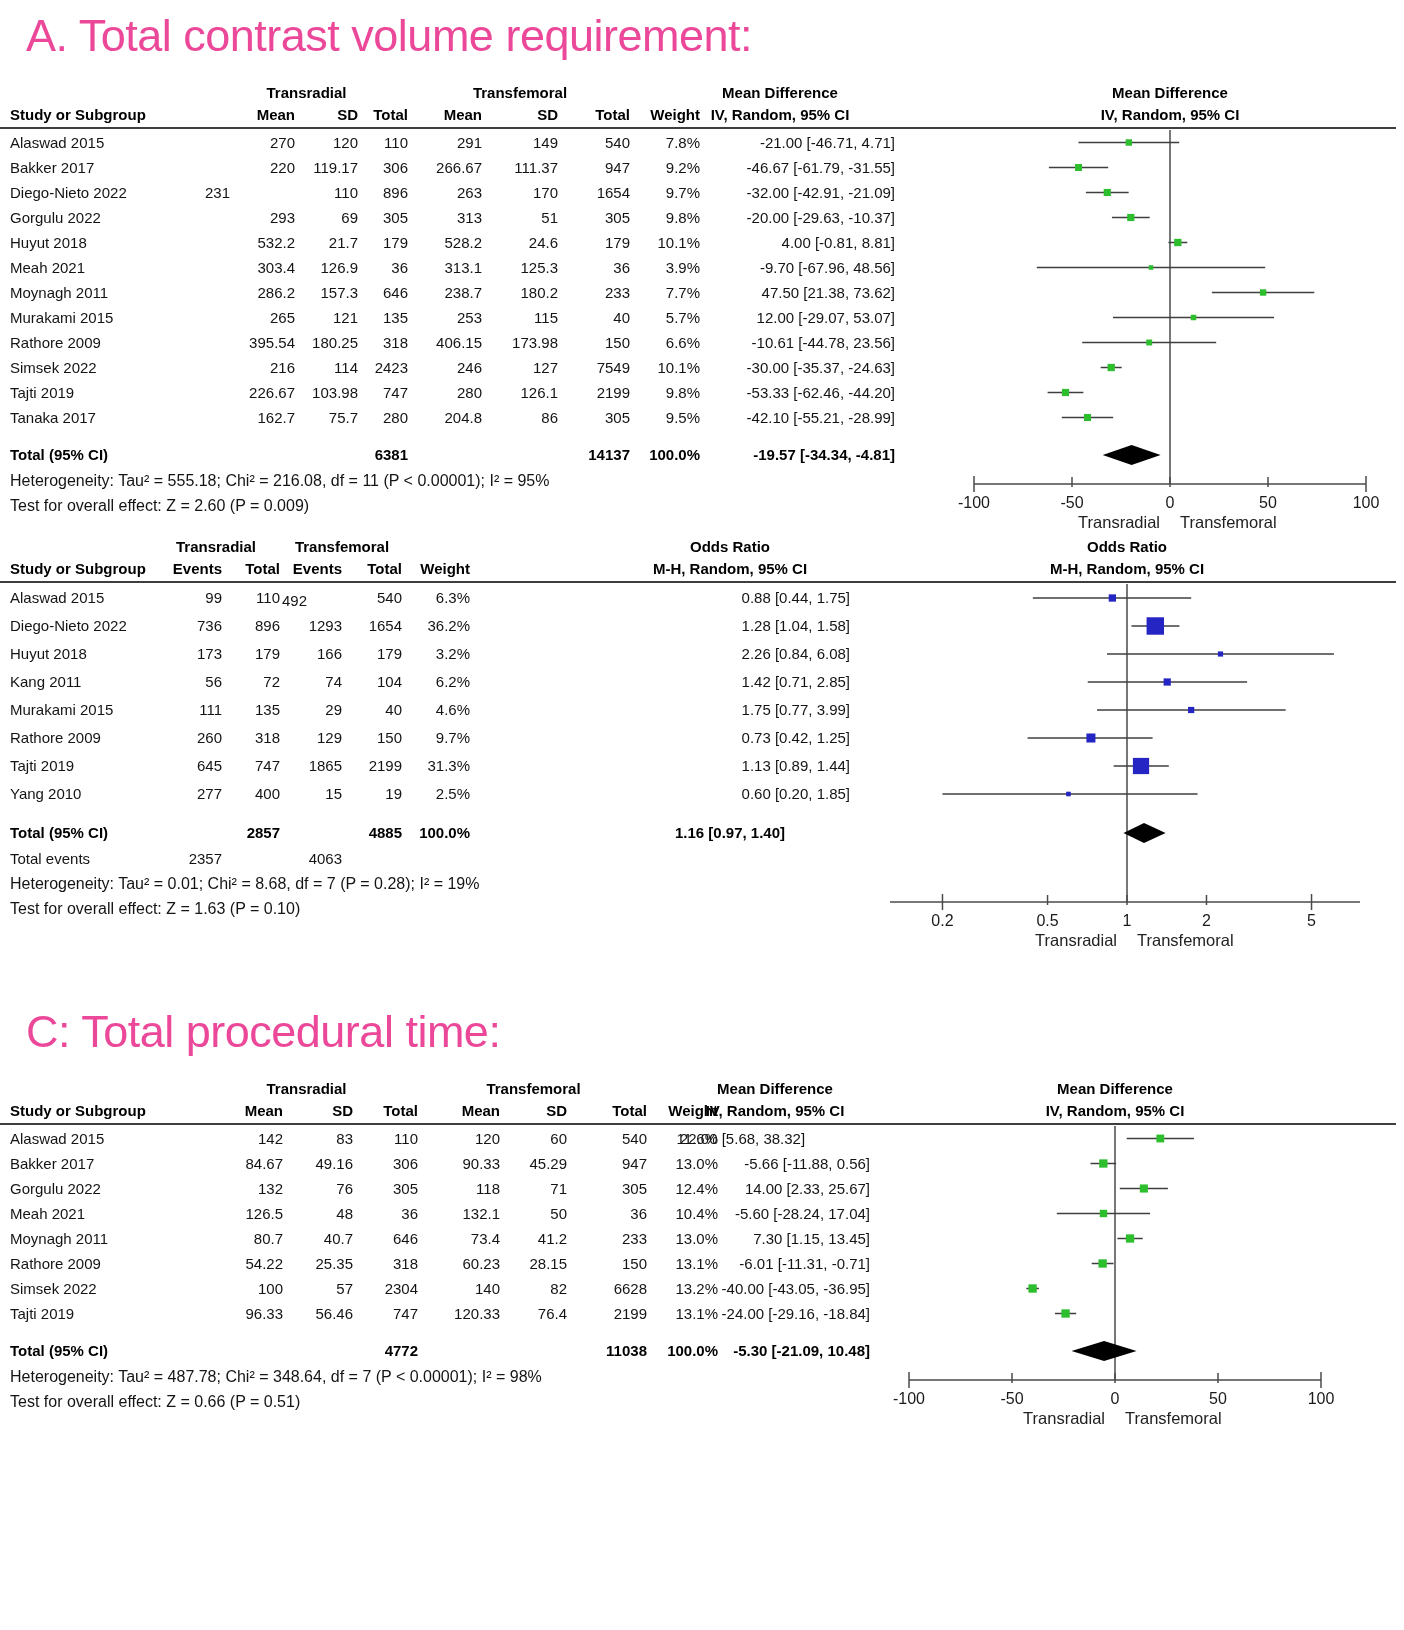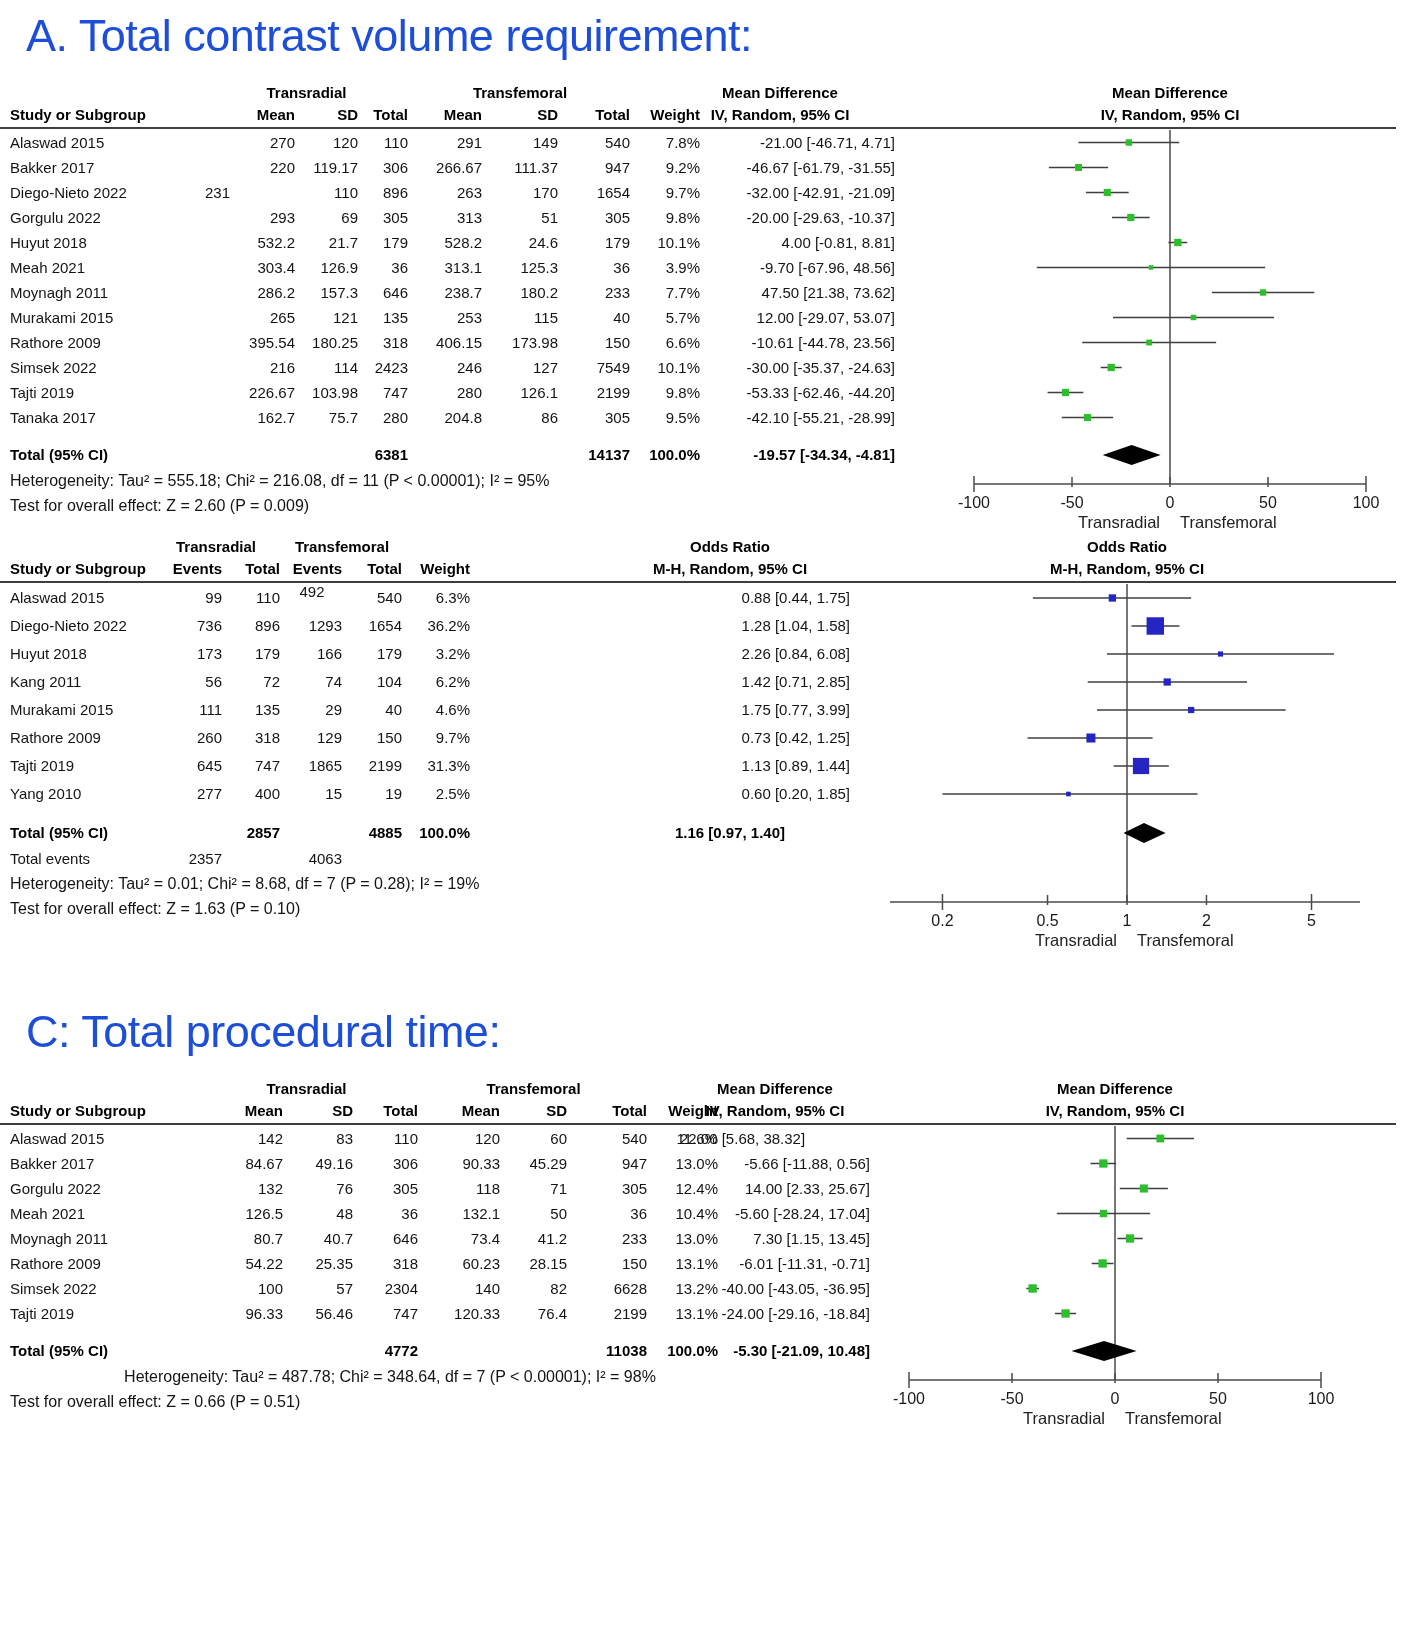--- a/index.html
+++ b/index.html
@@ -1,17 +1,17 @@
 <!DOCTYPE html>
 <html><head>
 <meta charset="utf-8">
 <style>
   html,body{margin:0;padding:0;background:#fff;}
   body{width:1404px;font-family:"Liberation Sans",sans-serif;color:#141414;}
-  .ptitle{font-size:45px;line-height:52px;font-weight:400;color:#1d4ed8;margin:0 0 18px 0;padding-left:26px;letter-spacing:-0.5px;}
+  .ptitle{font-size:45px;line-height:52px;font-weight:400;color:#ec4899;margin:0 0 18px 0;padding-left:26px;letter-spacing:-0.5px;}
   #titleA{padding-top:10px;}
   #titleB,#titleC{margin-top:54px;}
   .pbody{position:relative;width:1404px;}
   .cell{position:absolute;white-space:nowrap;font-size:15px;color:#141414;}
   .cell.b{font-weight:bold;color:#000;}
   .cell.foot{font-size:16px;}
   .prule{position:absolute;left:0;width:1396px;height:2px;background:#3e3e3e;}
   .psvg{position:absolute;}
   svg text{font-family:"Liberation Sans",sans-serif;}
 </style>
@@ -204,21 +204,21 @@
       <div class="cell b" style="left: 224px; width: 56px; top: 24px; line-height: 22px; text-align: right;">Total</div>
       <div class="cell b" style="left: 282px; width: 60px; top: 24px; line-height: 22px; text-align: right;">Events</div>
       <div class="cell b" style="left: 344px; width: 58px; top: 24px; line-height: 22px; text-align: right;">Total</div>
       <div class="cell b" style="left: 404px; width: 66px; top: 24px; line-height: 22px; text-align: right;">Weight</div>
       <div class="cell b" style="left: 610px; width: 240px; top: 24px; line-height: 22px; text-align: center;">M-H, Random, 95% CI</div>
       <div class="cell b" style="left: 967px; width: 320px; top: 24px; line-height: 22px; text-align: center;">M-H, Random, 95% CI</div>
       <div class="prule" style="top: 47px;"></div>
       <div class="cell" style="left: 10px; width: 140px; top: 50px; line-height: 28px; text-align: left;">Alaswad 2015</div>
       <div class="cell" style="left: 152px; width: 70px; top: 50px; line-height: 28px; text-align: right;">99</div>
       <div class="cell" style="left: 224px; width: 56px; top: 50px; line-height: 28px; text-align: right;">110</div>
-      <div class="cell" style="left: 282px; width: 60px; top: 44px; line-height: 28px; text-align: center;">492</div>
+      <div class="cell" style="left: 282px; width: 60px; top: 53px; line-height: 28px; text-align: left;">492</div>
       <div class="cell" style="left: 344px; width: 58px; top: 50px; line-height: 28px; text-align: right;">540</div>
       <div class="cell" style="left: 404px; width: 66px; top: 50px; line-height: 28px; text-align: right;">6.3%</div>
       <div class="cell" style="left: 610px; width: 240px; top: 50px; line-height: 28px; text-align: right;">0.88 [0.44, 1.75]</div>
       <div class="cell" style="left: 10px; width: 140px; top: 78px; line-height: 28px; text-align: left;">Diego-Nieto 2022</div>
       <div class="cell" style="left: 152px; width: 70px; top: 78px; line-height: 28px; text-align: right;">736</div>
       <div class="cell" style="left: 224px; width: 56px; top: 78px; line-height: 28px; text-align: right;">896</div>
       <div class="cell" style="left: 282px; width: 60px; top: 78px; line-height: 28px; text-align: right;">1293</div>
       <div class="cell" style="left: 344px; width: 58px; top: 78px; line-height: 28px; text-align: right;">1654</div>
       <div class="cell" style="left: 404px; width: 66px; top: 78px; line-height: 28px; text-align: right;">36.2%</div>
       <div class="cell" style="left: 610px; width: 240px; top: 78px; line-height: 28px; text-align: right;">1.28 [1.04, 1.58]</div>
@@ -396,21 +396,21 @@
       <div class="cell" style="left: 420px; width: 80px; top: 225px; line-height: 25px; text-align: right;">120.33</div>
       <div class="cell" style="left: 502px; width: 65px; top: 225px; line-height: 25px; text-align: right;">76.4</div>
       <div class="cell" style="left: 569px; width: 78px; top: 225px; line-height: 25px; text-align: right;">2199</div>
       <div class="cell" style="left: 649px; width: 69px; top: 225px; line-height: 25px; text-align: right;">13.1%</div>
       <div class="cell" style="left: 680px; width: 190px; top: 225px; line-height: 25px; text-align: right;">-24.00 [-29.16, -18.84]</div>
       <div class="cell b" style="left: 10px; width: 180px; top: 262px; line-height: 26px; text-align: left;">Total (95% CI)</div>
       <div class="cell b" style="left: 355px; width: 63px; top: 262px; line-height: 26px; text-align: right;">4772</div>
       <div class="cell b" style="left: 569px; width: 78px; top: 262px; line-height: 26px; text-align: right;">11038</div>
       <div class="cell b" style="left: 649px; width: 69px; top: 262px; line-height: 26px; text-align: right;">100.0%</div>
       <div class="cell b" style="left: 680px; width: 190px; top: 262px; line-height: 26px; text-align: right;">-5.30 [-21.09, 10.48]</div>
-      <div class="cell foot" style="left: 10px; width: 760px; top: 288px; line-height: 25px; text-align: center;">Heterogeneity: Tau² = 487.78; Chi² = 348.64, df = 7 (P &lt; 0.00001); I² = 98%</div>
+      <div class="cell foot" style="left: 10px; width: 760px; top: 288px; line-height: 25px; text-align: left;">Heterogeneity: Tau² = 487.78; Chi² = 348.64, df = 7 (P &lt; 0.00001); I² = 98%</div>
       <div class="cell foot" style="left: 10px; width: 760px; top: 313px; line-height: 25px; text-align: left;">Test for overall effect: Z = 0.66 (P = 0.51)</div>
       <svg width="524" height="304" class="psvg" style="left: 880px; top: 50px;">
         <line x1="235" y1="0" x2="235" y2="254" stroke="#4a4a4a" stroke-width="1.5"></line>
         <line x1="246.7008" y1="12.5" x2="313.9392" y2="12.5" stroke="#3f3f3f" stroke-width="1.5"></line>
         <rect x="276.40324113583694" y="8.583241135836928" width="7.833517728326143" height="7.833517728326143" fill="#2dbe2d"></rect>
         <line x1="210.5272" y1="37.5" x2="236.1536" y2="37.5" stroke="#3f3f3f" stroke-width="1.5"></line>
         <rect x="219.1940160332164" y="33.35361603321641" width="8.292767933567175" height="8.292767933567175" fill="#2dbe2d"></rect>
         <line x1="239.7998" y1="62.5" x2="287.8802" y2="62.5" stroke="#3f3f3f" stroke-width="1.5"></line>
         <rect x="259.7904321218184" y="58.45043212181843" width="8.099135756363143" height="8.099135756363143" fill="#2dbe2d"></rect>
         <line x1="176.8256" y1="87.5" x2="270.1024" y2="87.5" stroke="#3f3f3f" stroke-width="1.5"></line>

